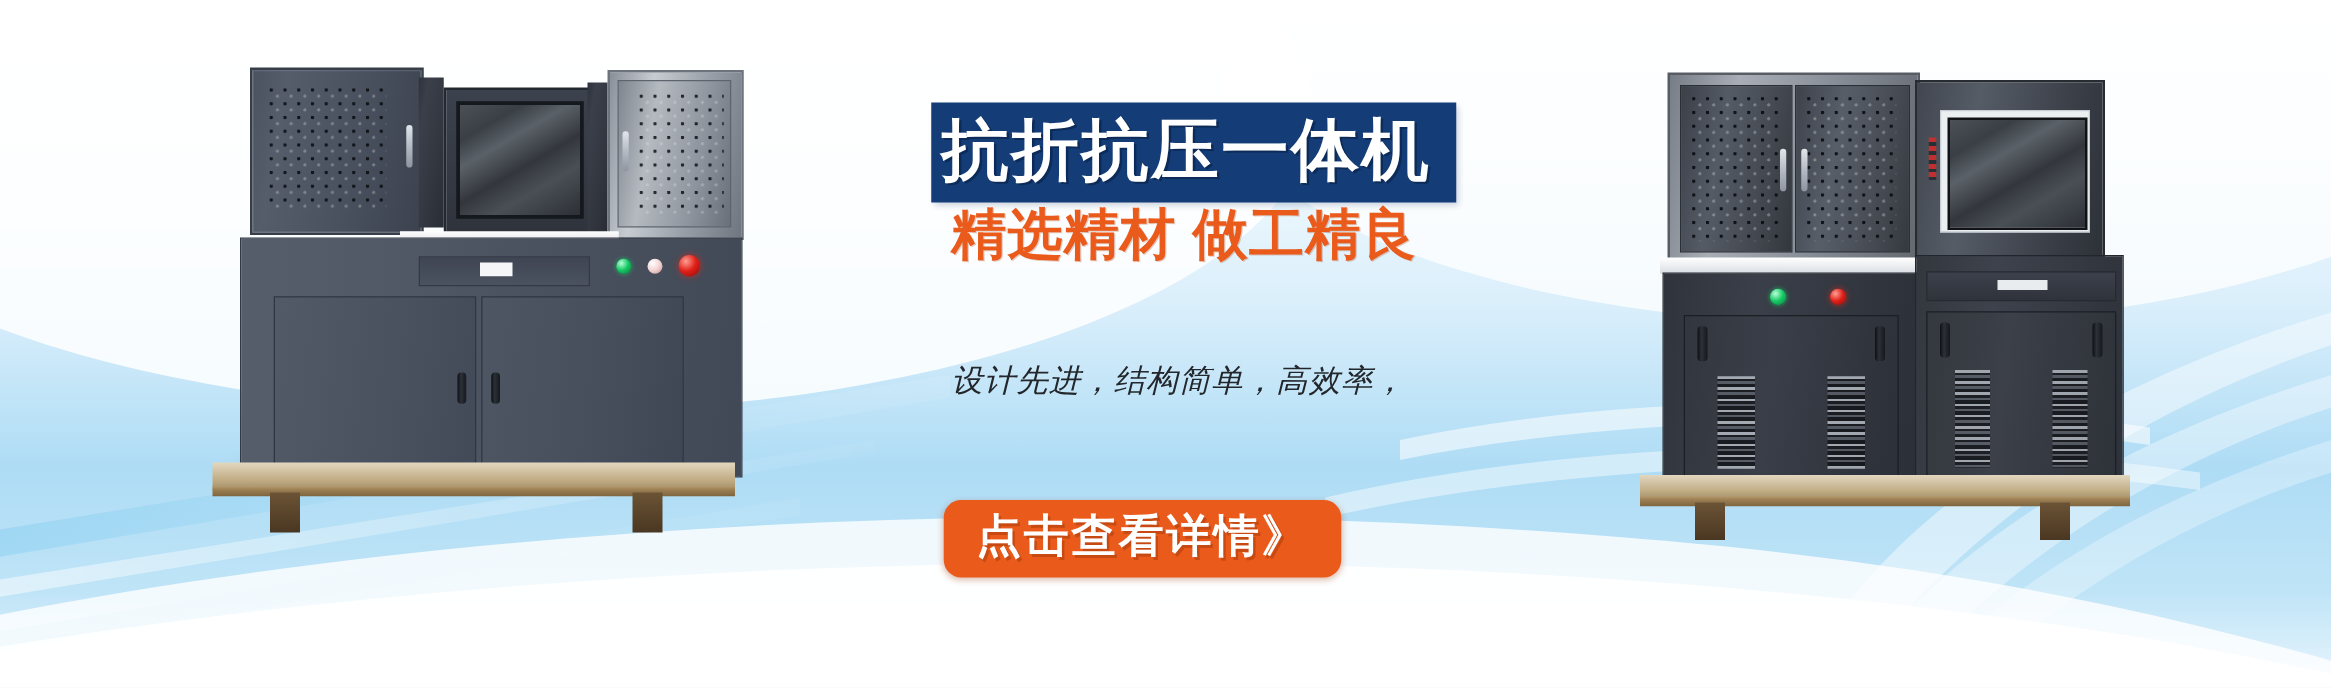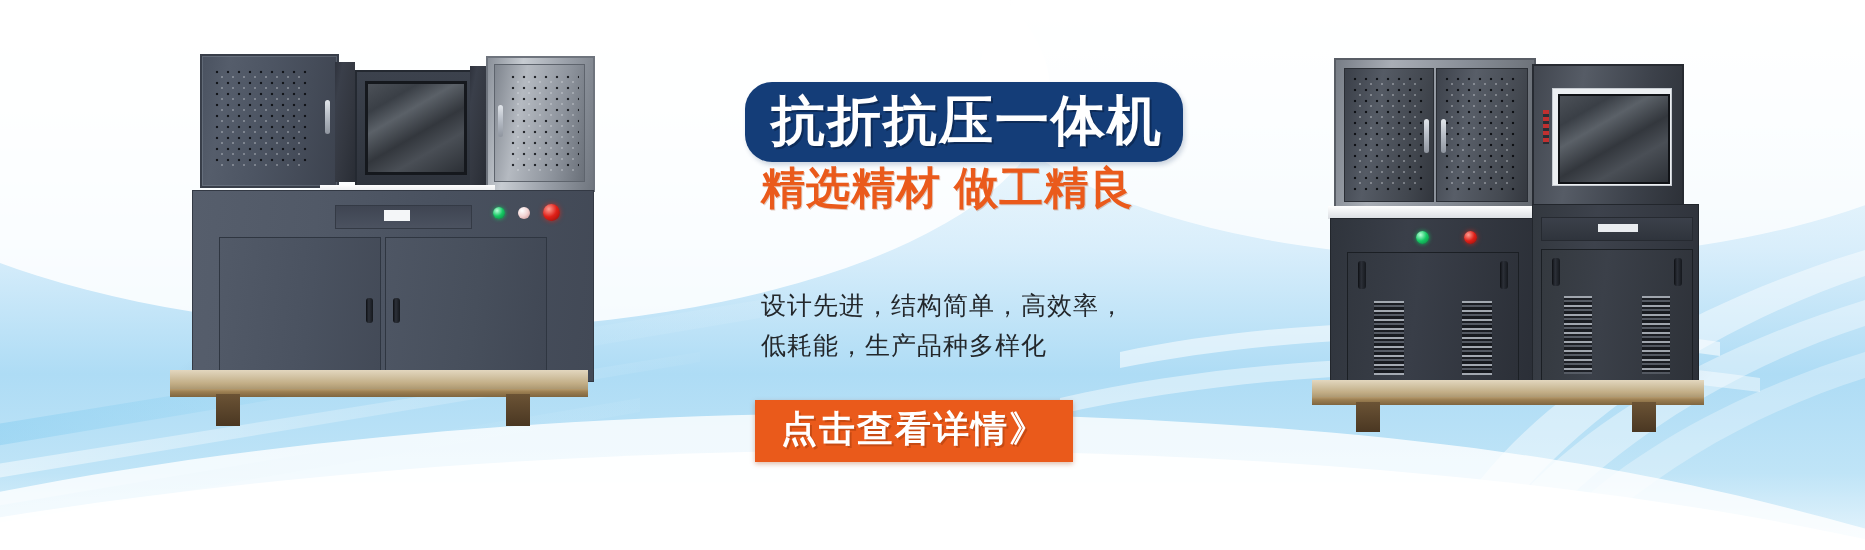--- a/index.html
+++ b/index.html
@@ -67,23 +67,22 @@
   .led-green{background:radial-gradient(circle at 34% 30%,#b8ffd8,#16c964 48%,#0a7a3a);box-shadow:0 0 4px rgba(20,200,100,.85);}
   .led-white{background:radial-gradient(circle at 34% 30%,#ffffff,#f3d3d3 50%,#c48b8b);}
   .led-red{background:radial-gradient(circle at 34% 30%,#ff9e93,#e02018 48%,#8b0d08);box-shadow:0 0 5px rgba(220,40,30,.8);}
 
   
   .copy{position:absolute;left:745px;top:0;width:560px;height:550px;}
 
   .title-band{
     position:absolute;left:0;top:82px;
     background:#143d78;
-    padding:9px 20px 13px 26px;
+    padding:9px 20px 13px 8px;
     box-shadow:2px 3px 5px rgba(10,40,90,.20);
-    border-radius:27px;
   }
   .title-band .t{
     font-size:54px;line-height:58px;font-weight:bold;color:#ffffff;
     letter-spacing:2px;white-space:nowrap;
     text-shadow:2px 2px 0 rgba(8,30,62,.55);
   }
   .tagline1{
     position:absolute;left:16px;top:168px;
     font-size:44px;line-height:40px;font-weight:bold;color:#ea5a1b;
     letter-spacing:1px;white-space:nowrap;
@@ -91,26 +90,26 @@
   }
   .tagline2{
     position:absolute;left:16px;top:222px;
     font-size:36px;line-height:40px;font-weight:bold;color:#133b74;
     letter-spacing:1px;white-space:nowrap;
     text-shadow:1px 1px 0 rgba(10,30,70,.20);
   }
   .desc{
     position:absolute;left:16px;top:285px;
     font-size:25px;line-height:40px;color:#23272b;
-    letter-spacing:1px;white-space:nowrap;
+    letter-spacing:1px;white-space:nowrap;font-style:italic;
   }
   .desc div{white-space:nowrap;}
   .cta{
     position:absolute;left:10px;top:400px;
-    background:#ea5a1b;border-radius:0;
+    background:#ea5a1b;border-radius:14px;
     padding:8px 26px 12px 26px;
     box-shadow:0 2px 5px rgba(160,60,15,.35);
     cursor:pointer;display:inline-block;
   }
   .cta .c{
     font-size:36px;line-height:42px;font-weight:bold;color:#ffffff;
     letter-spacing:2px;white-space:nowrap;
     text-shadow:2px 2px 0 rgba(170,62,12,.55);
   }
 </style>
@@ -272,21 +271,20 @@
   <div class="copy">
 
     <div class="title-band">
       <div class="t">抗折抗压一体机</div>
     </div>
 
     <div class="tagline1">精选精材  做工精良</div>
 
     <div class="desc">
       <div>设计先进，结构简单，高效率，</div>
-      <div>低耗能，生产品种多样化</div>
     </div>
 
     <div class="cta">
       <span class="c">点击查看详情》</span>
     </div>
   </div>
 
 </div>
 
 </body></html>

